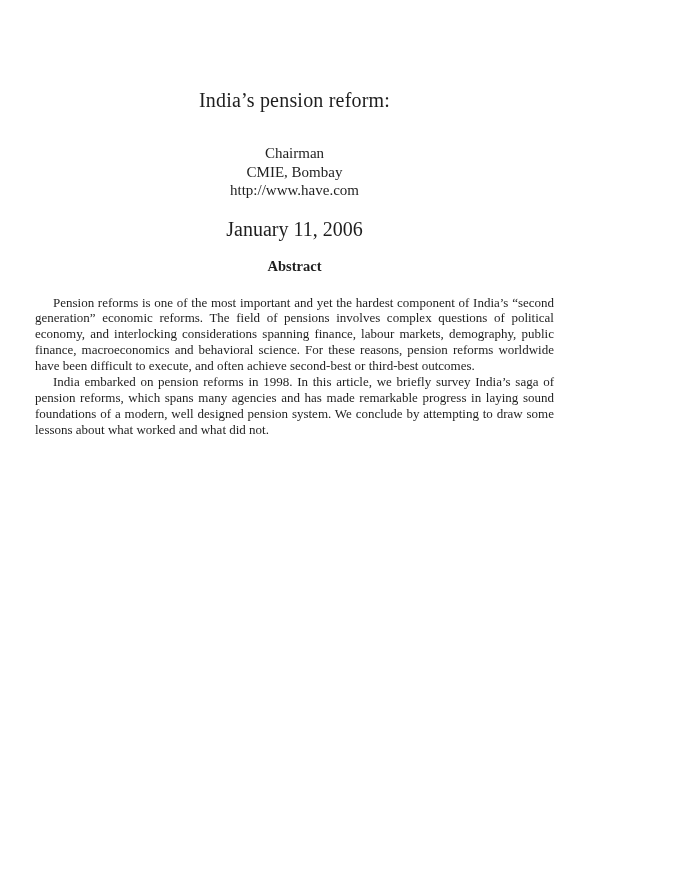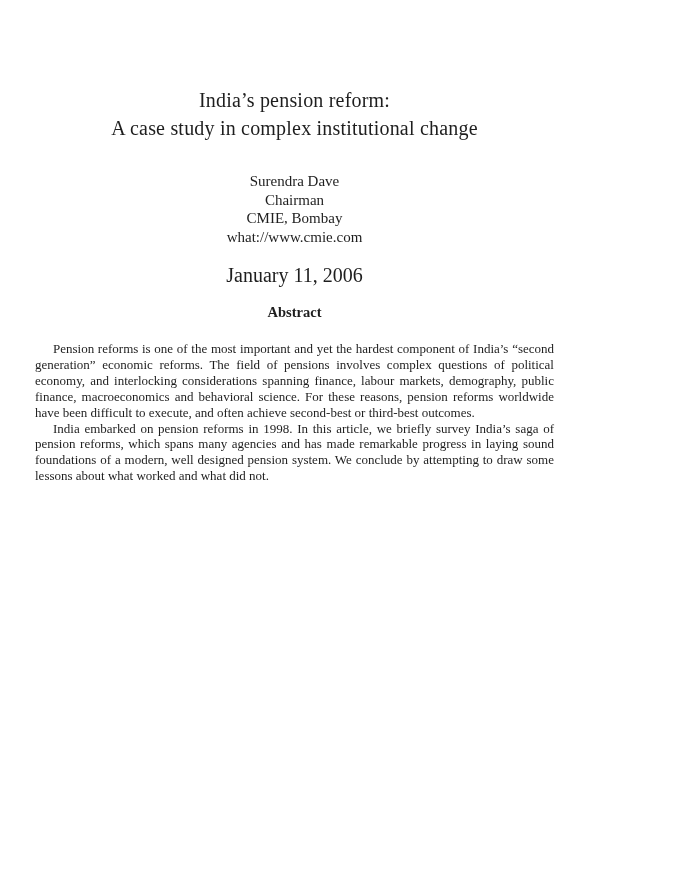--- a/index.html
+++ b/index.html
@@ -57,28 +57,26 @@
     text-indent: 18px;
   }
 </style>
 </head>
 <body>
 
 <div class="page">
 
   <div class="title-block">
     <div>India’s pension reform:</div>
-    <div>A case study in complex institutional change</div>
   </div>
 
   <div class="author-block">
-    <div>Surendra Dave</div>
     <div>Chairman</div>
     <div>CMIE, Bombay</div>
-    <div>what://www.cmie.com</div>
+    <div>http://www.have.com</div>
   </div>
 
   <div class="date-line">January 11, 2006</div>
 
   <div class="abstract-heading">Abstract</div>
 
   <div class="abstract-body">
     <p>Pension reforms is one of the most important and yet the hardest component of India’s “second generation” economic reforms. The field of pensions involves complex questions of political economy, and interlocking considerations spanning finance, labour markets, demography, public finance, macroeconomics and behavioral science. For these reasons, pension reforms worldwide have been difficult to execute, and often achieve second-best or third-best outcomes.</p>
     <p>India embarked on pension reforms in 1998. In this article, we briefly survey India’s saga of pension reforms, which spans many agencies and has made remarkable progress in laying sound foundations of a modern, well designed pension system. We conclude by attempting to draw some lessons about what worked and what did not.</p>
   </div>

